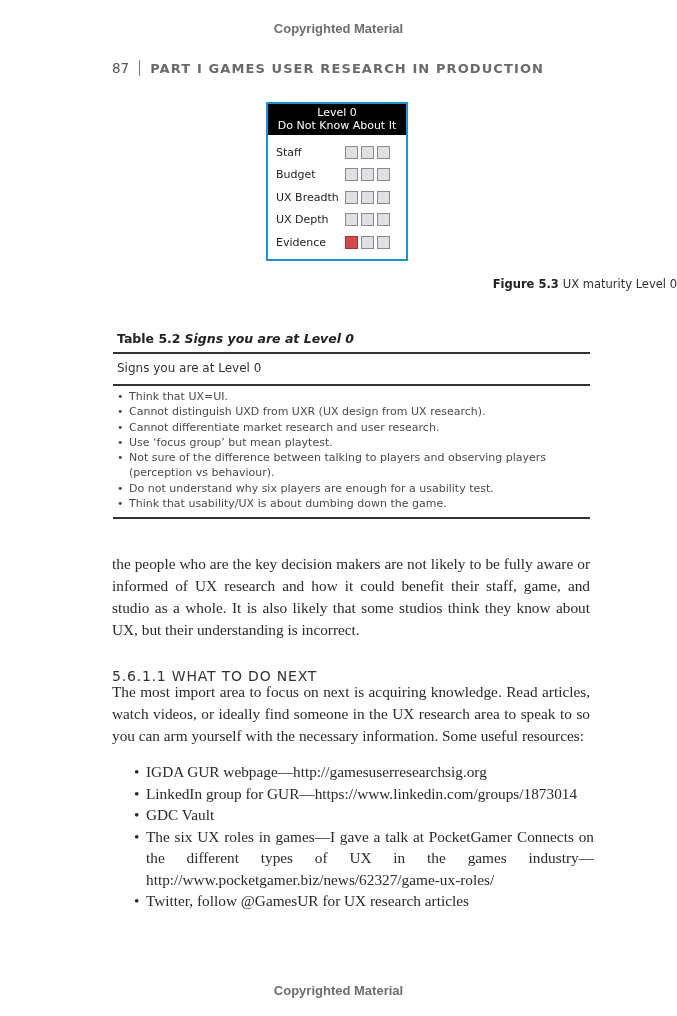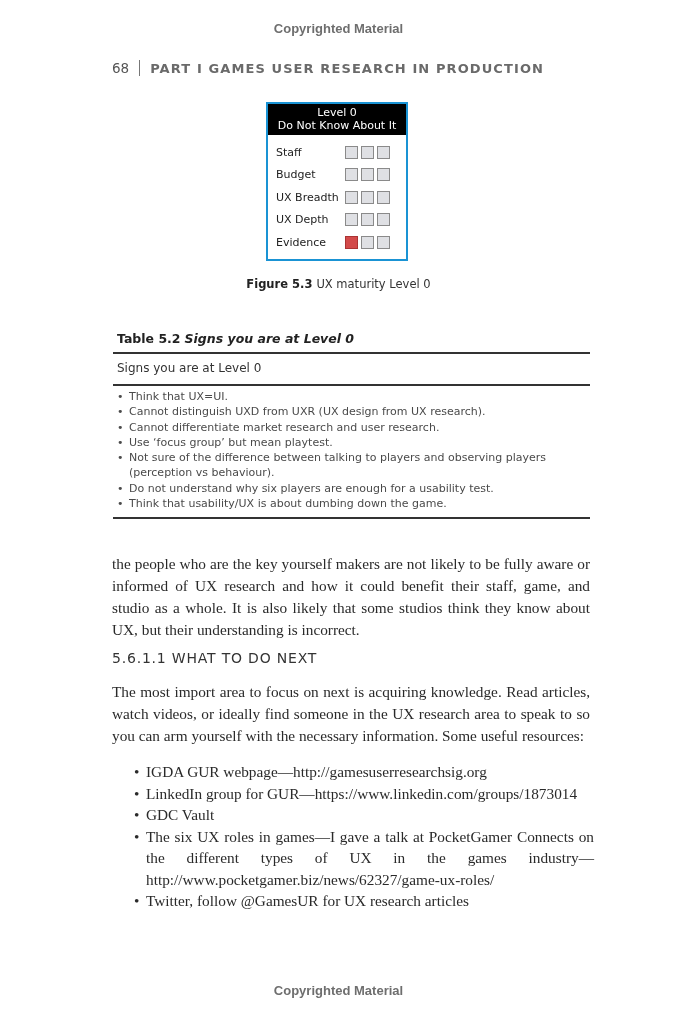--- a/index.html
+++ b/index.html
@@ -16,51 +16,51 @@
     
     .fig-box { left: 266px; top: 102px; width: 138px; height: 155px; border: 2px solid #1a93d4; background: #fff; box-sizing: content-box; }
     .fig-head { background: #000000; color: #ffffff; text-align: center; font-family: "DejaVu Sans", sans-serif; font-size: 11px; line-height: 13px; padding: 2px 0 3px 0; height: 26px; }
     .fig-rows { padding: 6px 0 0 8px; }
     .fig-row { display: flex; align-items: center; height: 22.5px; font-family: "DejaVu Sans", sans-serif; font-size: 11px; color: #222; }
     .fig-row .lbl { width: 69px; white-space: nowrap; }
     .fig-row .boxes { display: flex; gap: 3px; }
     .sq { width: 11px; height: 11px; border: 1px solid #8a8a8a; background: #dfe0e4; }
     .sq.filled { background: #d34a4a; border-color: #a33; }
 
-    .fig-caption { left: 0; width: 677px; top: 277px; text-align: center; font-family: "DejaVu Sans", sans-serif; font-size: 11.5px; color: #333; }
+    .fig-caption { left: 0; width: 677px; top: 277px; text-align: right; font-family: "DejaVu Sans", sans-serif; font-size: 11.5px; color: #333; }
     .fig-caption b { color: #222; margin-right: 4px; }
 
     
     .tbl-title { left: 117px; top: 331px; font-family: "DejaVu Sans", sans-serif; font-size: 12.5px; font-weight: bold; color: #222; }
     .tbl-title i { margin-left: 4px; }
     .rule { left: 113px; width: 477px; height: 1.5px; background: #333; }
     #rule1 { top: 352px; }
     #rule2 { top: 384px; }
     #rule3 { top: 517px; }
     .tbl-colhead { left: 117px; top: 361px; font-family: "DejaVu Sans", sans-serif; font-size: 12px; color: #333; }
     .tbl-list { left: 117px; top: 389px; width: 470px; margin: 0; padding: 0; list-style: none; font-family: "DejaVu Sans", sans-serif; font-size: 11px; line-height: 15.3px; color: #4a4a4a; }
     .tbl-list li { position: relative; padding-left: 12px; }
     .tbl-list li::before { content: "•"; position: absolute; left: 0; top: 0; }
 
     
     .body { left: 112px; width: 478px; font-family: "Liberation Serif", serif; font-size: 15.3px; line-height: 22px; color: #2a2a2a; text-align: justify; }
     #para1 { top: 553px; }
-    .section-head { left: 112px; top: 650px; font-family: "DejaVu Sans", sans-serif; font-size: 14px; letter-spacing: 0.8px; color: #333; }
+    .section-head { left: 112px; top: 668px; font-family: "DejaVu Sans", sans-serif; font-size: 14px; letter-spacing: 0.8px; color: #333; }
     #para2 { top: 681px; }
     .res-list { left: 130px; top: 757px; width: 460px; margin: 4px; padding: 0; list-style: none; font-family: "Liberation Serif", serif; font-size: 15.3px; line-height: 21.5px; color: #2a2a2a; }
     .res-list li { position: relative; padding-left: 12px; text-align: justify; }
     .res-list li::before { content: "•"; position: absolute; left: 0; }
   </style>
 </head>
 <body>
 
 <div class="abs copyright" id="copy-top">Copyrighted Material</div>
 
 <div class="abs running-head">
-  <span class="num">68</span><span class="sep"></span><span class="title">PART I GAMES USER RESEARCH IN PRODUCTION</span>
+  <span class="num">87</span><span class="sep"></span><span class="title">PART I GAMES USER RESEARCH IN PRODUCTION</span>
 </div>
 
 <div class="abs fig-box">
   <div class="fig-head">
     <div>Level 0</div>
     <div>Do Not Know About It</div>
   </div>
   <div class="fig-rows" id="fig-rows">
     <div class="fig-row">
       <span class="lbl">Staff</span>
@@ -119,21 +119,21 @@
   <li>Think that UX=UI.</li>
   <li>Cannot distinguish UXD from UXR (UX design from UX research).</li>
   <li>Cannot differentiate market research and user research.</li>
   <li>Use ‘focus group’ but mean playtest.</li>
   <li>Not sure of the difference between talking to players and observing players (perception vs behaviour).</li>
   <li>Do not understand why six players are enough for a usability test.</li>
   <li>Think that usability/UX is about dumbing down the game.</li>
 </ul>
 <div class="abs rule" id="rule3"></div>
 
-<div class="abs body" id="para1">the people who are the key yourself makers are not likely to be fully aware or informed of UX research and how it could benefit their staff, game, and studio as a whole. It is also likely that some studios think they know about UX, but their understanding is incorrect.</div>
+<div class="abs body" id="para1">the people who are the key decision makers are not likely to be fully aware or informed of UX research and how it could benefit their staff, game, and studio as a whole. It is also likely that some studios think they know about UX, but their understanding is incorrect.</div>
 
 <div class="abs section-head">5.6.1.1 WHAT TO DO NEXT</div>
 
 <div class="abs body" id="para2">The most import area to focus on next is acquiring knowledge. Read articles, watch videos, or ideally find someone in the UX research area to speak to so you can arm yourself with the necessary information. Some useful resources:</div>
 
 <ul class="abs res-list">
   <li>IGDA GUR webpage—http://gamesuserresearchsig.org</li>
   <li>LinkedIn group for GUR—https://www.linkedin.com/groups/1873014</li>
   <li>GDC Vault</li>
   <li>The six UX roles in games—I gave a talk at PocketGamer Connects on the different types of UX in the games industry—http://www.pocketgamer.biz/news/62327/game-ux-roles/</li>

